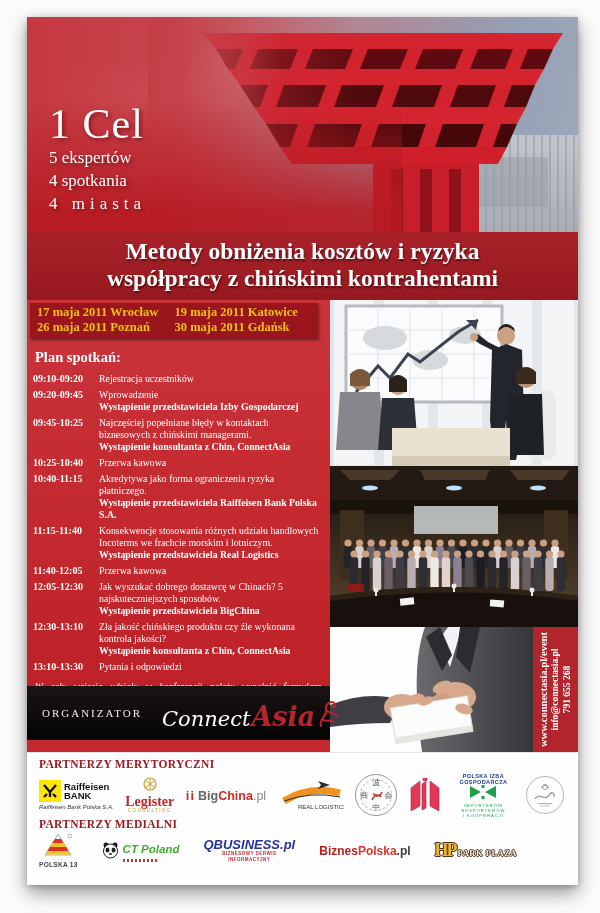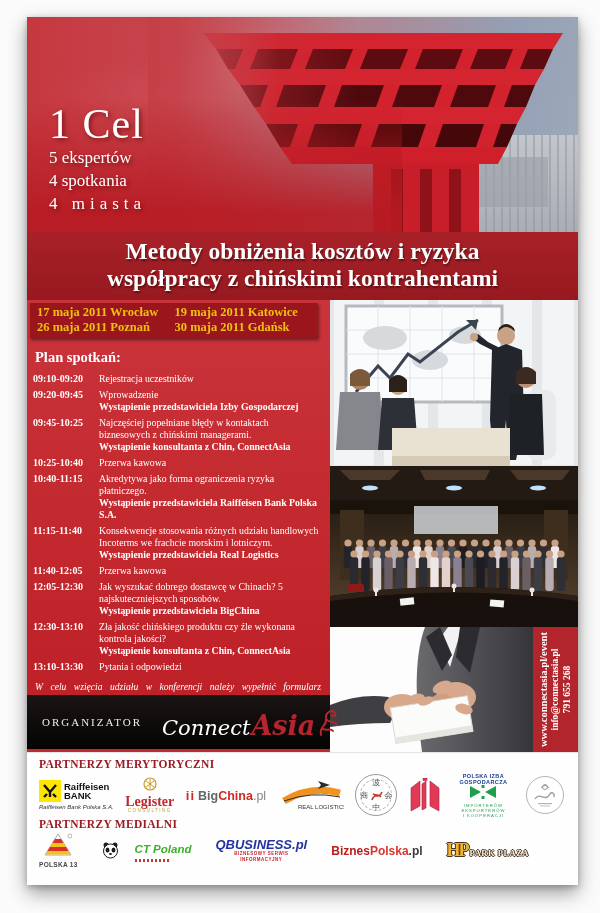--- a/index.html
+++ b/index.html
@@ -37,21 +37,21 @@
   .dates-box { margin-left:3px; width:288px; background:#9a161c; box-shadow:1px 2px 3px rgba(0,0,0,.45);
                display:grid; grid-template-columns:1fr 1fr; padding:2px 6px 4px 7px;
                color:#efc011; font-weight:bold; font-size:12.5px; line-height:14.5px; }
   .plan-heading { margin:11px 0 0 8px; font-size:14.5px; font-weight:bold; }
   .schedule { margin:7px 8px 0 6px; }
   .sch-row { display:flex; margin-bottom:4px; }
   .sch-time { flex:0 0 66px; font-weight:bold; font-size:10px; }
   .sch-body { flex:1; font-size:9.8px; line-height:12px; }
   .sch-speaker { font-weight:bold; display:block; }
   .note { margin:8px 9px 0 8px; font-style:italic; font-size:9.6px; line-height:12.5px; text-align:justify; }
-  .org-bar { position:absolute; left:0; bottom:3px; width:100%; height:54px; z-index:4;
+  .org-bar { position:absolute; left:0; bottom:12px; width:100%; height:54px; z-index:4;
              background:linear-gradient(#1b1515,#050303); display:flex; align-items:center; }
   .org-label { margin-left:15px; font-size:11px; letter-spacing:2px; color:#eee; }
   .org-logo { display:flex; align-items:baseline; margin-left:20px; }
   .logo-connect { font-style:italic; font-size:21px; color:#fff; font-family:"DejaVu Serif",serif; }
   .logo-asia { font-style:italic; font-weight:bold; font-size:27px; color:#b8242e; margin-left:1px;
                font-family:"DejaVu Serif",serif; }
   .dragon { margin-left:2px; position:relative; top:4px; }
 
   .right-col { width:248px; display:flex; flex-direction:column; }
   .photo { display:block; }
@@ -96,21 +96,21 @@
   .lg-pig { text-align:center; width:62px; }
   .pig-t { color:#1a3c8f; font-weight:bold; font-size:5.5px; line-height:6px; letter-spacing:.4px; }
   .pig-b { color:#1f9e4c; font-size:4.2px; line-height:5px; letter-spacing:1px; }
 
   .seal-gray { width:38px; height:38px; border:1px solid #b5b5b5; border-radius:50%; position:relative; background:#fff;
                display:flex; align-items:center; justify-content:center; }
 
   .lg-polska13 { text-align:center; }
   .p13-name { font-size:6.5px; font-weight:bold; color:#444; margin-top:1px; letter-spacing:.3px; }
 
-  .lg-ct { display:flex; align-items:center; gap:16px; }
+  .lg-ct { display:flex; align-items:center; gap:4px; }
   .ct-text { color:#3fae2a; font-weight:bold; font-style:italic; font-size:11.5px; }
   .ct-sub { height:3px; width:34px; margin-top:2px;
             background:repeating-linear-gradient(90deg,#d0332b 0 2px, transparent 2px 4px); }
 
   .lg-qb { text-align:center; }
   .qb-name { color:#2433a0; font-weight:900; font-style:italic; font-size:13px; line-height:12px; }
   .qb-sub { color:#cf2030; font-weight:bold; font-size:4.5px; line-height:5.5px; letter-spacing:.5px; }
 
   .lg-bp { font-weight:bold; font-size:12px; }
   .bp-1 { color:#b91c1c; } .bp-2 { color:#d9342b; } .bp-3 { color:#3a3a3a; }

